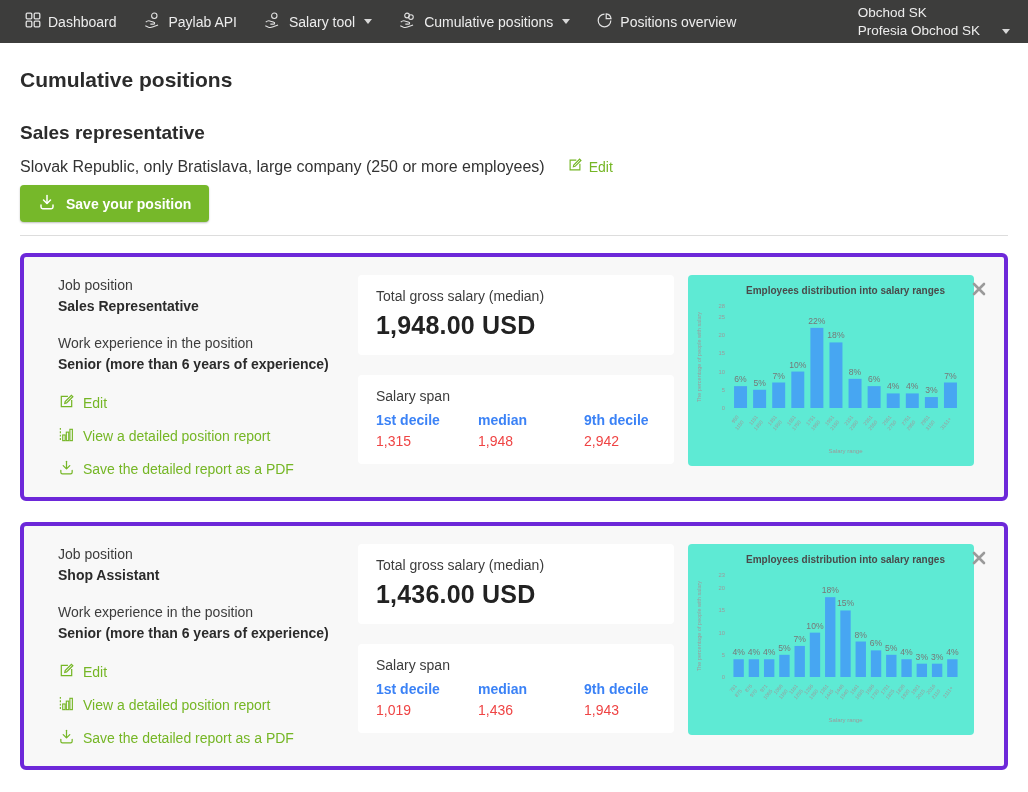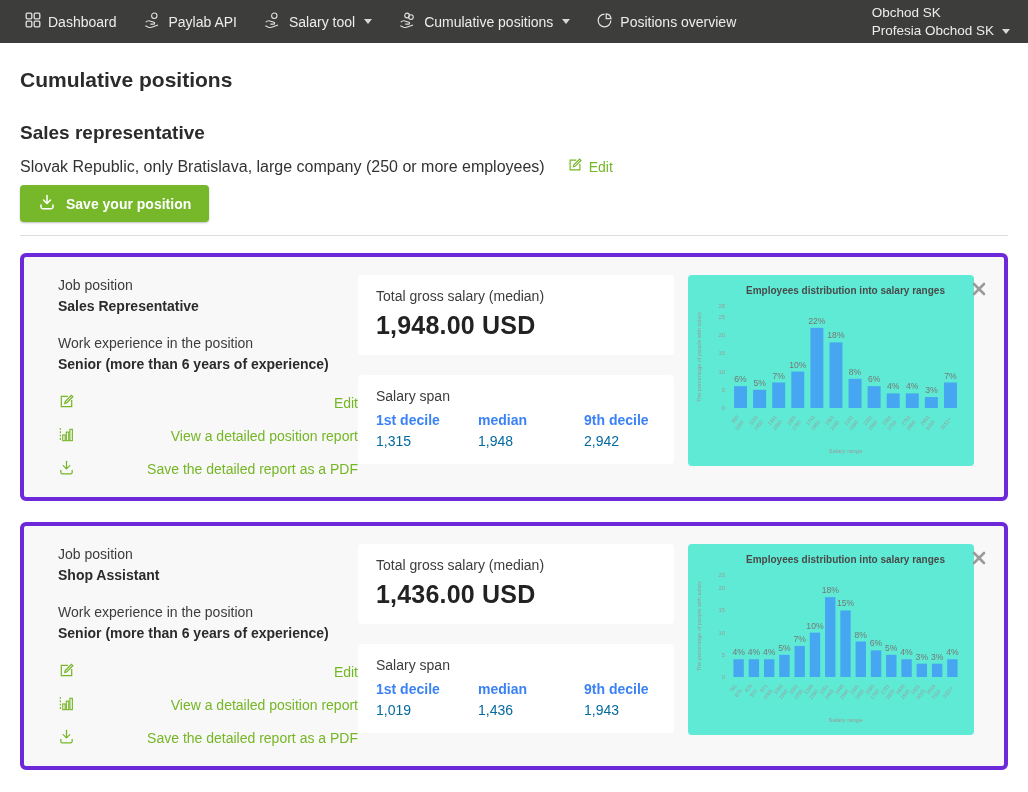--- a/index.html
+++ b/index.html
@@ -3,31 +3,31 @@
 <meta charset="utf-8">
 <style>
   * { margin:0; padding:0; box-sizing:border-box; }
   html,body { width:1028px; height:792px; background:#fff; font-family:"Liberation Sans", sans-serif; color:#333; overflow:hidden; }
 
   
   .navbar { height:43px; background:#3d3d3c; display:flex; align-items:center; padding:0 18px 0 12px; }
   .nav-item { display:flex; align-items:center; gap:7px; color:#ededed; font-size:14px; padding:0 13px; height:53px; cursor:pointer; white-space:nowrap; }
   .nav-item svg { flex:0 0 auto; }
   .caret { width:0; height:0; border-left:4px solid transparent; border-right:4px solid transparent; border-top:5px solid #d8d8d8; margin-left:2px; }
-  .account { margin-left:auto; display:flex; align-items:flex-end; gap:6px; cursor:pointer; }
+  .account { margin-left:auto; display:flex; align-items:flex-end; gap:20px; cursor:pointer; }
   .account-lines { display:flex; flex-direction:column; line-height:1.3; font-size:13.5px; color:#ededed; }
   .account .caret { margin-bottom:5px; }
 
   
   .main { padding:0 20px; }
   .page-title { font-size:21px; font-weight:700; color:#2b2b2b; padding-top:25px; }
   .position-title { font-size:19px; font-weight:700; color:#2b2b2b; margin-top:30px; }
   .subtitle-row { display:flex; align-items:center; gap:22px; margin-top:13px; }
   .subtitle { font-size:16px; color:#333; }
-  .green-link { display:inline-flex; align-items:center; gap:6px; color:#75b625; font-size:14px; text-decoration:none; cursor:pointer;justify-content:space-between; }
+  .green-link { display:inline-flex; align-items:center; gap:6px; color:#75b625; font-size:14px; text-decoration:none; cursor:pointer; }
   .green-link svg { stroke:#75b625; }
 
   .button-row { display:flex; margin-top:9px; }
   .save-btn { display:inline-flex; align-items:center; gap:10px; background:#76b82a; color:#fff; border:none; border-radius:4px; height:37px; padding:0 18px; font-size:14px; font-weight:700; font-family:inherit; cursor:pointer; box-shadow:0 1px 2px rgba(0,0,0,.25); }
   .divider { border:none; border-top:1px solid #ddd; margin-top:13px; }
 
   
   .card { position:relative; display:flex; align-items:flex-start; background:#f8f8f8; border:4px solid #6d28d9; border-radius:6px; margin-top:17px; padding:18px 16px 18px 34px; min-height:246px; }
   .card + .card { margin-top:21px; }
   .info-col { flex:0 0 300px; padding-top:2px; }
@@ -35,21 +35,21 @@
   .field-value { font-size:14px; font-weight:700; color:#2b2b2b; margin-top:5px; }
   .field-group { margin-bottom:21px; }
   .link-row { display:flex; align-items:center; gap:8px; margin-top:13px; }
 
   .mid-col { flex:0 0 316px; margin-right:14px; }
   .white-box { background:#fff; border-radius:4px; padding:13px 18px 15px; }
   .salary-value { font-size:25px; font-weight:700; color:#222; margin-top:7px; letter-spacing:.2px; }
   .span-box { margin-top:20px; }
   .span-grid { display:grid; grid-template-columns:102px 106px auto; margin-top:8px; row-gap:5px; }
   .span-head { font-size:14px; font-weight:700; color:#3b82f6; }
-  .span-val { font-size:14px; color:#0369a1; }
+  .span-val { font-size:14px; color:#ef4444; }
 
   .chart-col { flex:0 0 286px; }
   .chart-box { background:#5eead4; border-radius:4px; padding:7px 6px 4px; }
   .close-btn { position:absolute; top:24px; right:16px; width:18px; height:18px; background:none; border:none; cursor:pointer; padding:0; }
 </style>
 </head>
 <body>
 
 <header class="navbar">
   <div class="nav-item">

